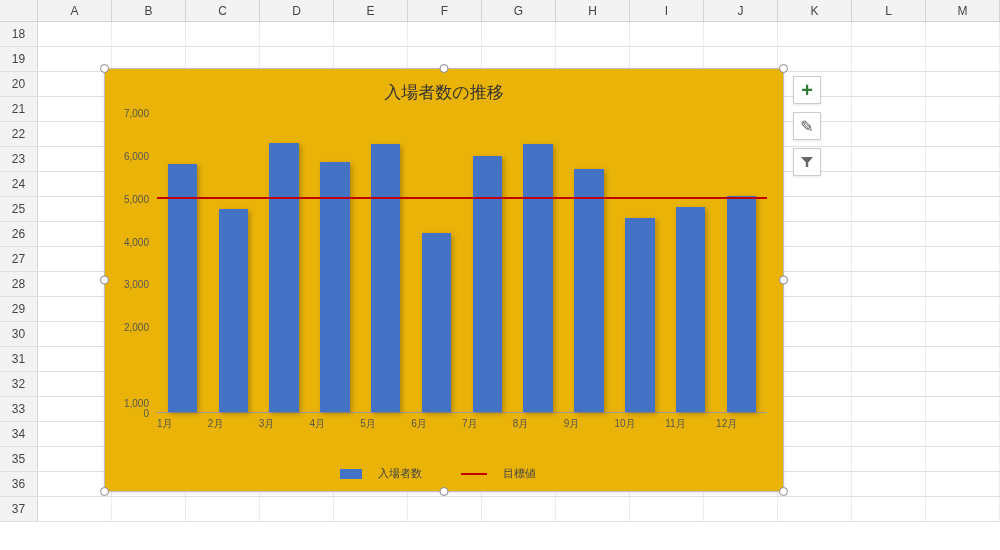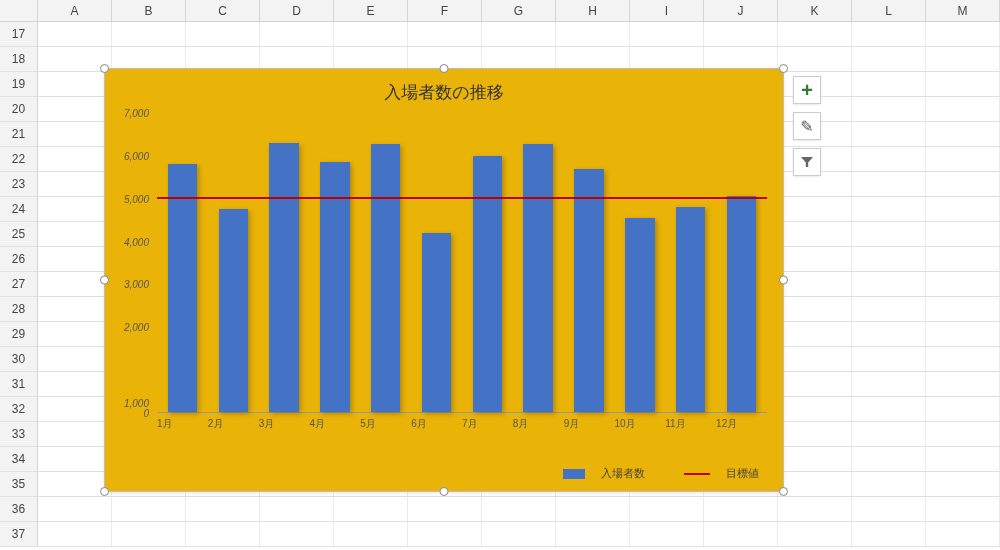--- a/index.html
+++ b/index.html
@@ -90,21 +90,20 @@
     top: 44px;
     width: 50px;
     height: 300px;
   }
   .ytick {
     position: absolute;
     right: 6px;
     font-size: 10px;
     color: #555;
     transform: translateY(-50%);
-    font-style: italic;
   }
   .xaxis {
     position: absolute;
     left: 52px;
     top: 348px;
     width: 610px;
     height: 20px;
     display: flex;
   }
   .xtick {
@@ -136,21 +135,21 @@
     left: 0;
     right: 0;
     height: 0;
     border-top: 2px solid #c00000;
   }
   .legend {
     position: absolute;
     bottom: 10px;
     left: 0;
     right: 0;
-    text-align: right;
+    text-align: center;
     font-size: 11px;
     color: #444;
   }
   .legend span { margin: 0 12px; }
   .swatch-bar {
     display: inline-block;
     width: 22px;
     height: 10px;
     background: #4472c4;
     vertical-align: middle;
@@ -219,36 +218,20 @@
       <div class="col-h">G</div>
       <div class="col-h">H</div>
       <div class="col-h">I</div>
       <div class="col-h">J</div>
       <div class="col-h">K</div>
       <div class="col-h">L</div>
       <div class="col-h">M</div>
     </div>
   <div class="rows">
       <div class="row">
-        <div class="row-h">17</div>
-        <div class="cell"></div>
-        <div class="cell"></div>
-        <div class="cell"></div>
-        <div class="cell"></div>
-        <div class="cell"></div>
-        <div class="cell"></div>
-        <div class="cell"></div>
-        <div class="cell"></div>
-        <div class="cell"></div>
-        <div class="cell"></div>
-        <div class="cell"></div>
-        <div class="cell"></div>
-        <div class="cell"></div>
-      </div>
-      <div class="row">
         <div class="row-h">18</div>
         <div class="cell"></div>
         <div class="cell"></div>
         <div class="cell"></div>
         <div class="cell"></div>
         <div class="cell"></div>
         <div class="cell"></div>
         <div class="cell"></div>
         <div class="cell"></div>
         <div class="cell"></div>

